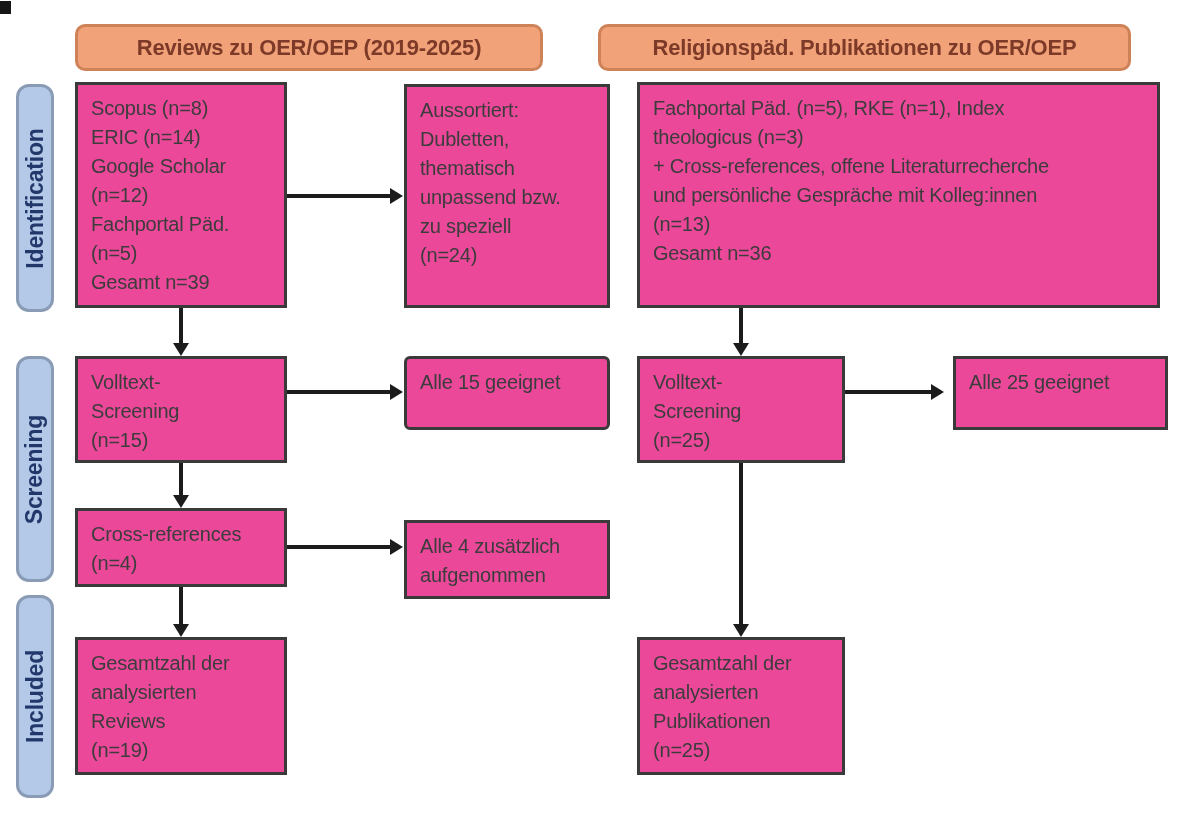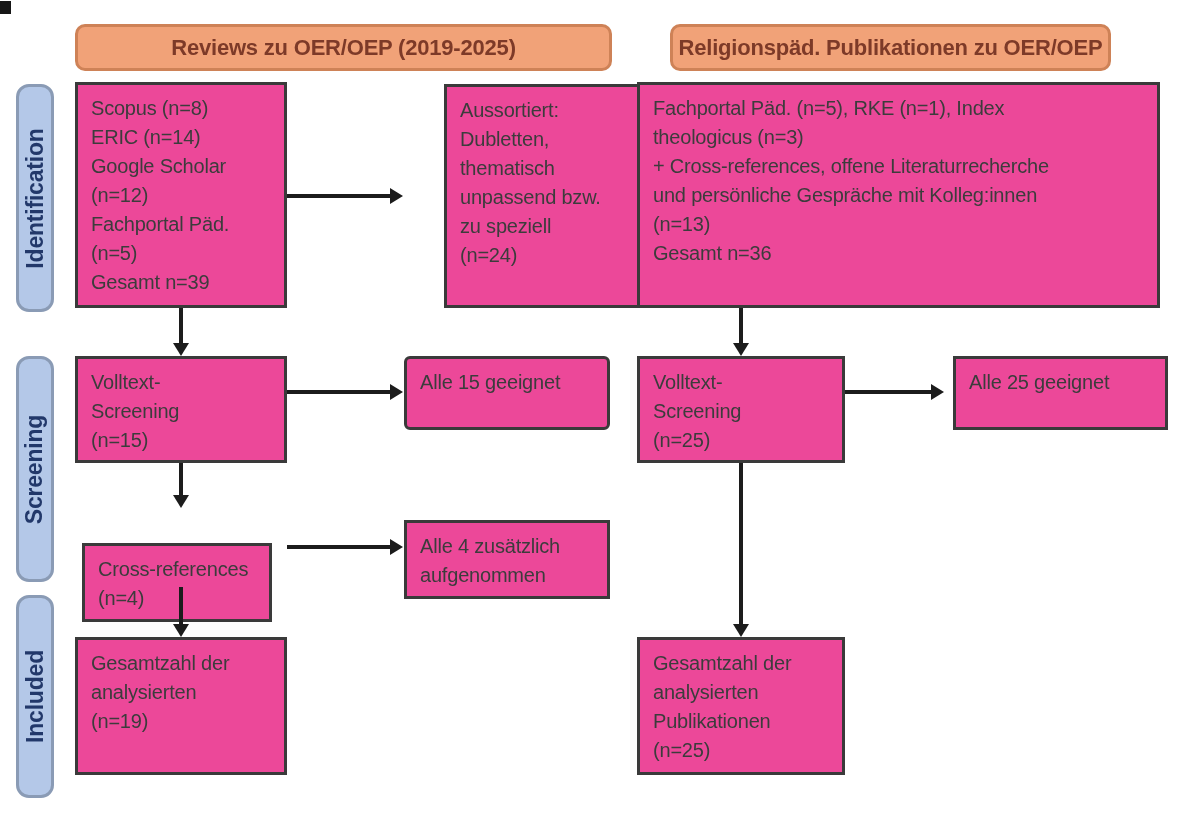--- a/index.html
+++ b/index.html
@@ -47,22 +47,22 @@
     border-top:13px solid var(--arrow);
   }
 </style>
 </head>
 <body>
 
 <div class="canvas">
 
   <div class="corner"></div>
 
-  <div class="header" style="left:75px; top:24px; width:537px; height:47px;text-align:right;">Reviews zu OER/OEP (2019-2025)</div>
-  <div class="header" style="left:670px; top:24px; width:441px; height:47px;">Religionspäd. Publikationen zu OER/OEP</div>
+  <div class="header" style="left:75px; top:24px; width:468px; height:47px;text-align:right;">Reviews zu OER/OEP (2019-2025)</div>
+  <div class="header" style="left:598px; top:24px; width:533px; height:47px;">Religionspäd. Publikationen zu OER/OEP</div>
 
   <div class="stage" style="left:16px; top:84px; width:38px; height:228px;">
     <span class="vlabel">Identification</span>
   </div>
   <div class="stage" style="left:16px; top:356px; width:38px; height:226px;">
     <span class="vlabel">Screening</span>
   </div>
   <div class="stage" style="left:16px; top:595px; width:38px; height:203px;">
     <span class="vlabel">Included</span>
   </div>
@@ -70,21 +70,21 @@
   <div class="box" style="left:75px; top:82px; width:212px; height:226px;">
     <div class="ln">Scopus (n=8)</div>
     <div class="ln">ERIC (n=14)</div>
     <div class="ln">Google Scholar</div>
     <div class="ln">(n=12)</div>
     <div class="ln">Fachportal Päd.</div>
     <div class="ln">(n=5)</div>
     <div class="ln">Gesamt n=39</div>
   </div>
 
-  <div class="box" style="left:404px; top:84px; width:206px; height:224px;margin-left:40px;">
+  <div class="box" style="left:404px; top:84px; width:206px; height:224px;">
     <div class="ln">Aussortiert:</div>
     <div class="ln">Dubletten,</div>
     <div class="ln">thematisch</div>
     <div class="ln">unpassend bzw.</div>
     <div class="ln">zu speziell</div>
     <div class="ln">(n=24)</div>
   </div>
 
   <div class="box" style="left:637px; top:82px; width:523px; height:226px;">
     <div class="ln">Fachportal Päd. (n=5), RKE (n=1), Index</div>
@@ -108,33 +108,34 @@
   <div class="box" style="left:637px; top:356px; width:208px; height:107px;">
     <div class="ln">Volltext-</div>
     <div class="ln">Screening</div>
     <div class="ln">(n=25)</div>
   </div>
 
   <div class="box" style="left:945px; top:356px; width:215px; height:74px;margin-left:8px;">
     <div class="ln">Alle 25 geeignet</div>
   </div>
 
-  <div class="box" style="left:82px; top:508px; width:190px; height:79px;margin-top:35px;">
+  <div class="box" style="left:75px; top:508px; width:212px; height:79px;">
     <div class="ln">Cross-references</div>
     <div class="ln">(n=4)</div>
   </div>
 
   <div class="box" style="left:404px; top:508px; width:206px; height:79px;margin-top:12px;">
     <div class="ln">Alle 4 zusätzlich</div>
     <div class="ln">aufgenommen</div>
   </div>
 
   <div class="box" style="left:75px; top:637px; width:212px; height:138px;">
     <div class="ln">Gesamtzahl der</div>
     <div class="ln">analysierten</div>
+    <div class="ln">Reviews</div>
     <div class="ln">(n=19)</div>
   </div>
 
   <div class="box" style="left:637px; top:637px; width:208px; height:138px;">
     <div class="ln">Gesamtzahl der</div>
     <div class="ln">analysierten</div>
     <div class="ln">Publikationen</div>
     <div class="ln">(n=25)</div>
   </div>
 

